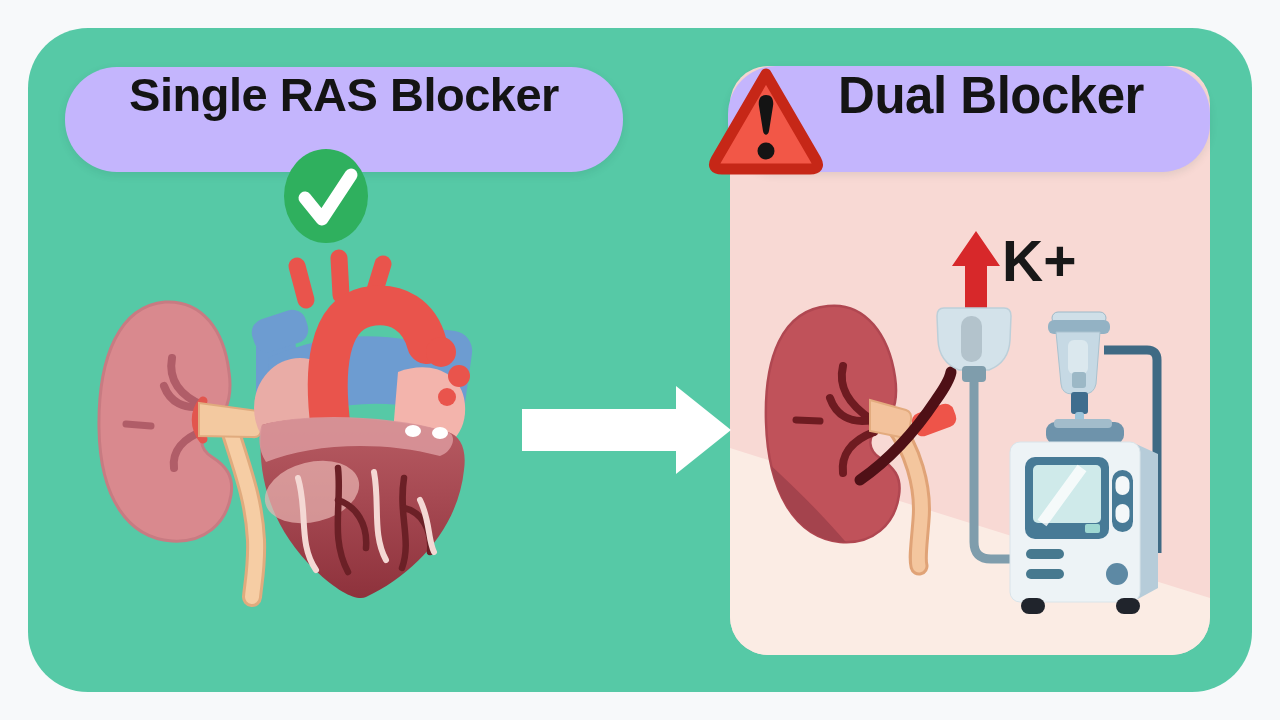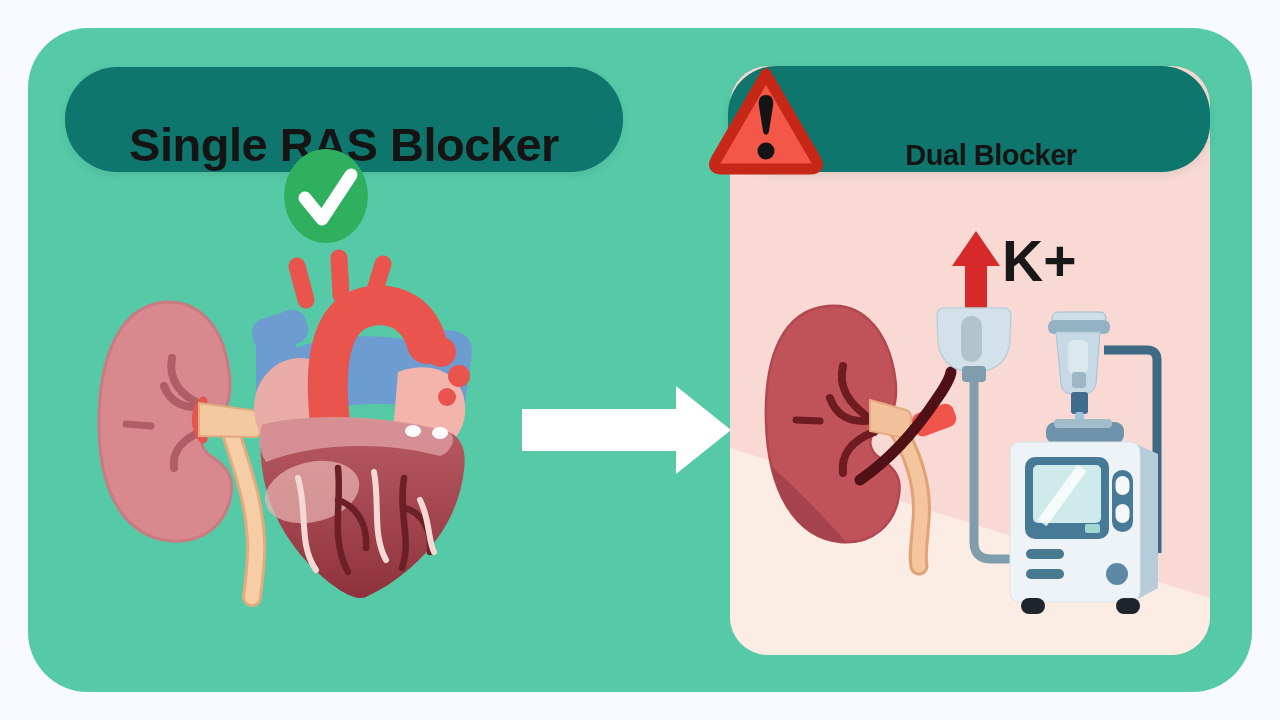--- a/index.html
+++ b/index.html
@@ -10,31 +10,31 @@
   .abs{position:absolute;}
   .teal-panel{
     left:28px;top:28px;width:1224px;height:664px;border-radius:60px;
     background:#56c9a6;
   }
   .pink-panel{
     left:730px;top:66px;width:480px;height:589px;border-radius:38px;
     background:#f8d9d4;overflow:hidden;
   }
   .pill{
-    background:#0f766e;border-radius:52px;display:flex;align-items:flex-end;justify-content:center;
+    background:#c4b5fd;border-radius:52px;display:flex;align-items:flex-start;justify-content:center;
     box-shadow:0 3px 8px rgba(20,60,50,0.10);
   }
   .pill-left{left:65px;top:67px;width:558px;height:105px;}
   .pill-right{left:728px;top:66px;width:482px;height:106px;border-radius:48px;}
   .pill-text{
     color:#141414;font-weight:bold;letter-spacing:-0.5px;
     font-family:"Liberation Sans", sans-serif;
   }
   .pill-left .pill-text{font-size:47px;}
-  .pill-right .pill-text{font-size:29px;padding-left:44px;}
+  .pill-right .pill-text{font-size:51px;padding-left:44px;}
   .kplus{
     left:1002px;top:233px;font-size:57px;font-weight:bold;color:#181818;
     letter-spacing:0px;line-height:1;
   }
   svg{display:block;}
   .layer{left:0;top:0;pointer-events:none;}
 </style>
 </head>
 <body>
 

